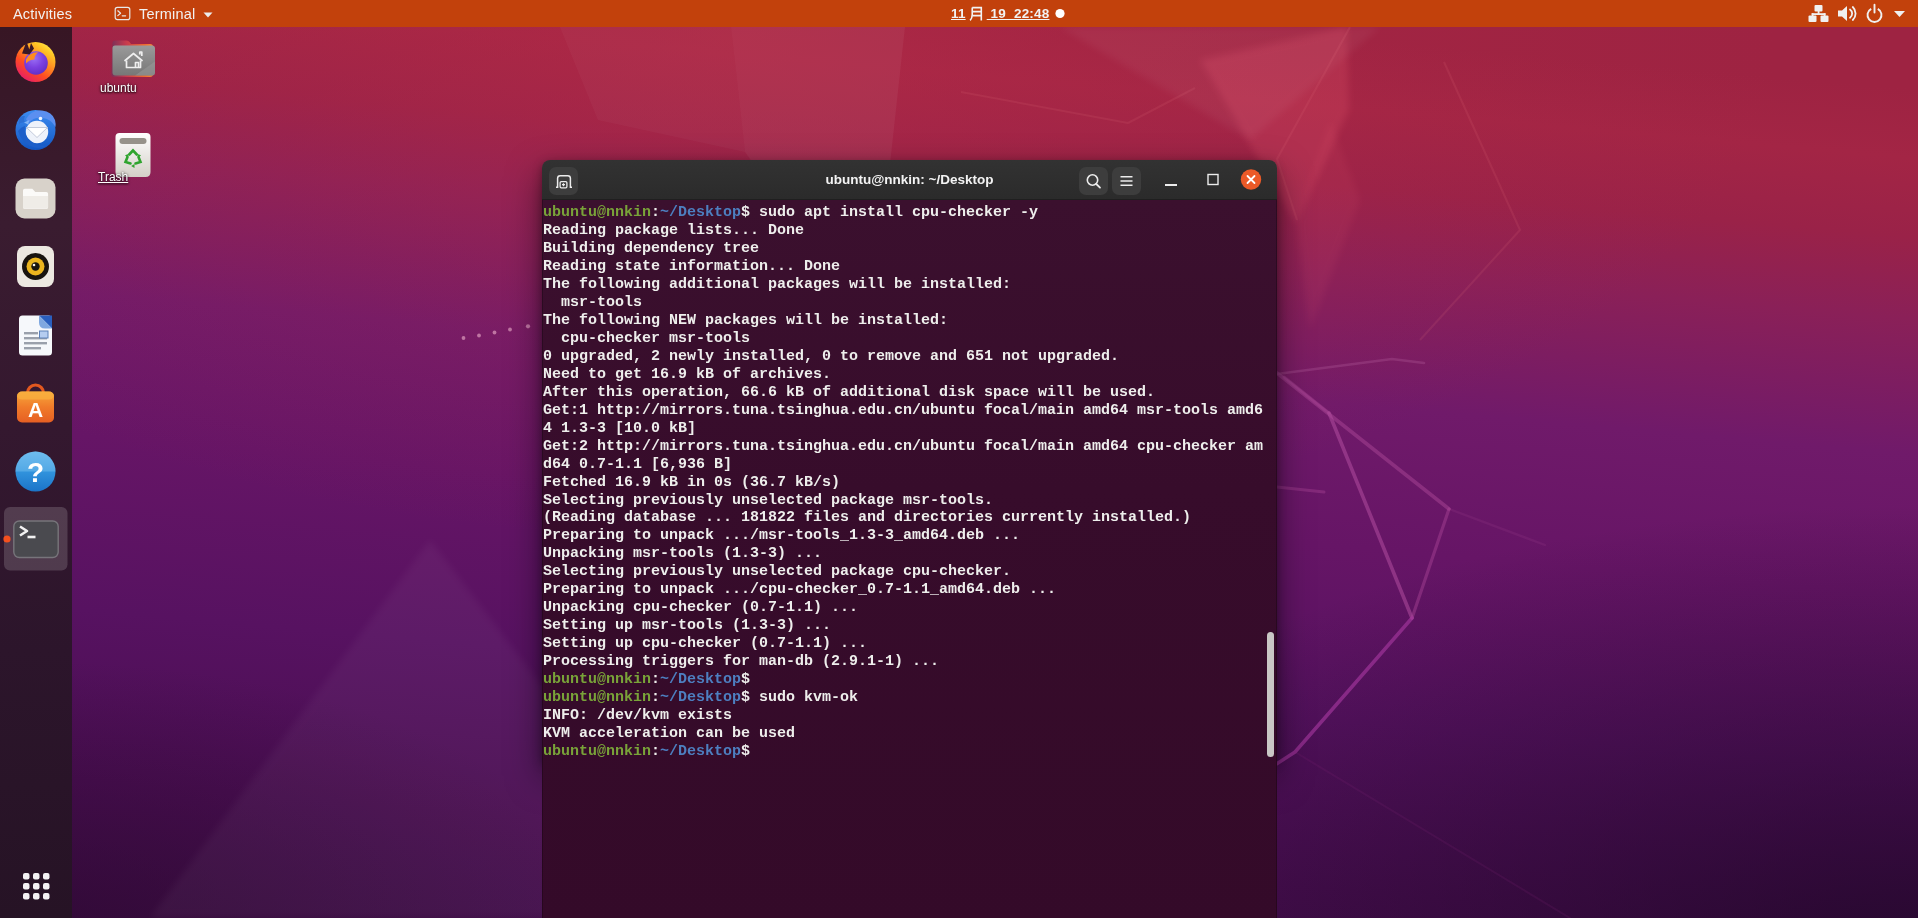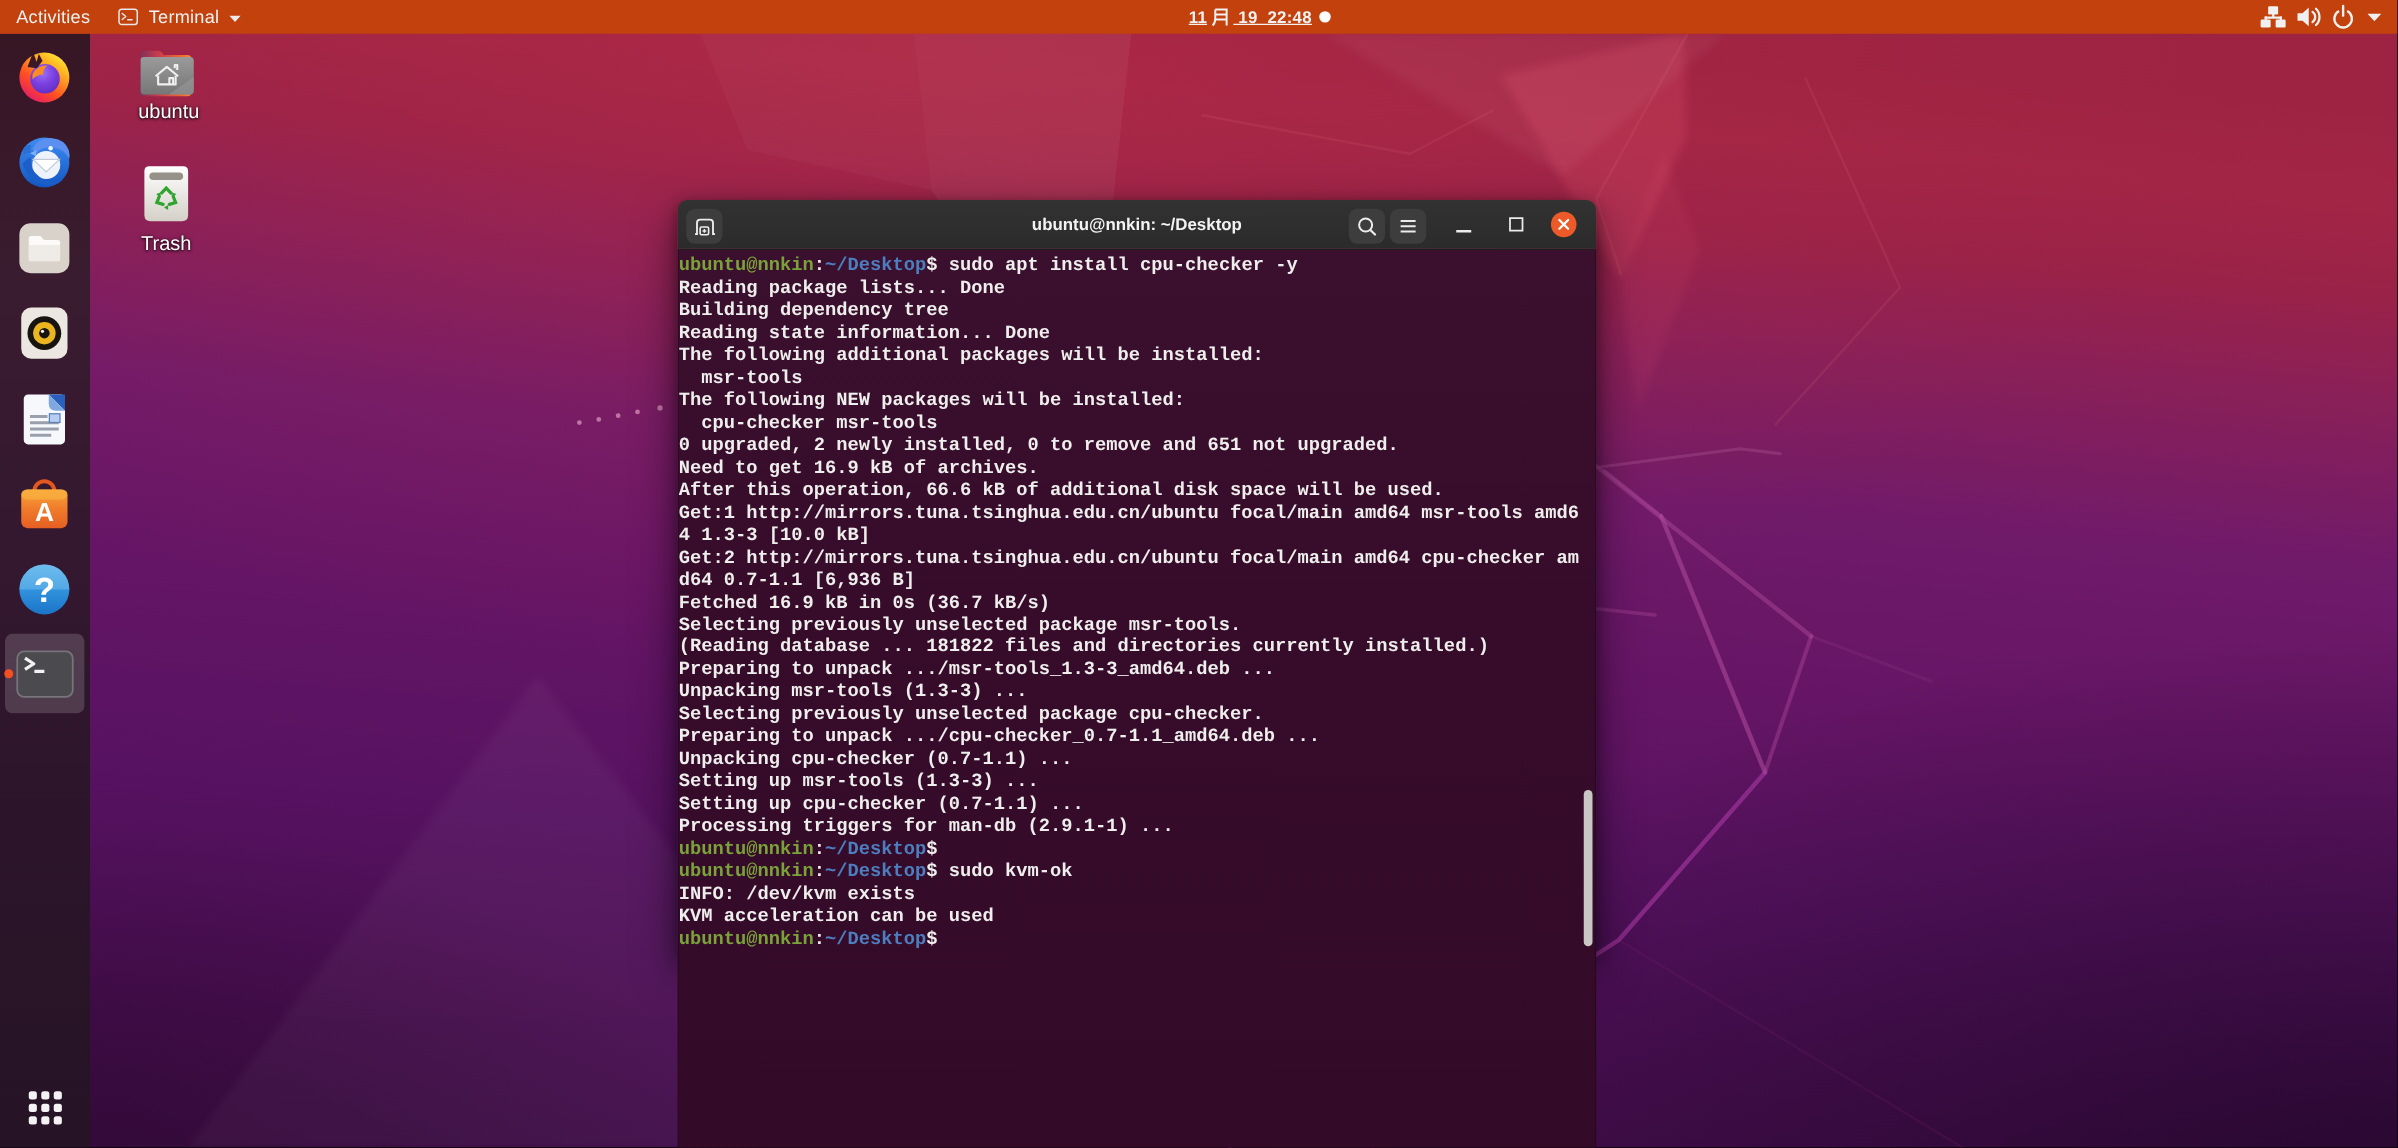--- a/index.html
+++ b/index.html
@@ -5,21 +5,21 @@
   html,body{margin:0;padding:0;width:1918px;height:918px;overflow:hidden;background:#000;}
   body{font-family:"Liberation Sans",sans-serif;position:relative;}
   #wall{position:absolute;left:0;top:0;}
   
   #topbar{position:absolute;left:0;top:0;width:1918px;height:27px;background:#c2410c;color:#f2f2f2;font-size:14.5px;letter-spacing:0.2px;}
   #topbar .it{position:absolute;top:0;height:27px;display:flex;align-items:center;}
   
   #dock{position:absolute;left:0;top:27px;width:72px;height:891px;background:linear-gradient(180deg,#371624 0%,#3a1c30 22%,#34182f 45%,#2c152b 70%,#261325 100%);}
   .dicon{position:absolute;left:13px;width:45px;height:45px;}
   
-  .desklabel{position:absolute;color:#fff;font-size:16px;text-align:center;text-shadow:0 1px 2px rgba(0,0,0,.85),0 0 3px rgba(0,0,0,.6);}
+  .desklabel{position:absolute;color:#fff;font-size:12px;text-shadow:0 1px 2px rgba(0,0,0,.85),0 0 3px rgba(0,0,0,.6);}
   
   #win{position:absolute;left:542px;top:160px;width:735px;height:602px;border-radius:8px 8px 2px 2px;box-shadow:0 14px 34px rgba(0,0,0,.50),0 3px 10px rgba(0,0,0,.35);}
   #titlebar{position:absolute;left:0;top:0;width:735px;height:40px;background:linear-gradient(180deg,#323232,#2b2b2b);border-radius:8px 8px 0 0;border-bottom:1px solid #1f1f1f;box-sizing:border-box;}
   #title{position:absolute;left:0;right:0;top:0;height:40px;line-height:40px;text-align:center;color:#f3f3f3;font-weight:bold;font-size:13.5px;}
   .tbtn{position:absolute;top:6.5px;width:29px;height:28px;background:#3d3d3d;border-radius:7px;}
   #term{position:absolute;left:0;top:40px;width:735px;height:724px;background:linear-gradient(180deg,#3b102e 0%,#370c2b 40%,#340a29 100%);box-shadow:inset 0 -1px 0 rgba(0,0,0,.35),inset 1px 0 0 rgba(0,0,0,.25),inset -1px 0 0 rgba(0,0,0,.25);}
   #termtext{position:absolute;left:1px;top:4px;font-family:"Liberation Mono",monospace;font-size:15px;font-weight:bold;line-height:17.97px;color:#eeeeec;white-space:pre;margin:0;}
   #termtext .g{color:#79a339;font-weight:bold;}
   #termtext .b{color:#4d7fc0;font-weight:bold;}
   #scrollthumb{position:absolute;left:725px;top:432px;width:7px;height:125px;background:#c9c7c5;border-radius:4px;}
@@ -101,21 +101,21 @@
     <circle cx="494.5" cy="332.5" r="1.9"></circle>
     <circle cx="510" cy="329.5" r="1.9"></circle>
     <circle cx="528" cy="326.3" r="2.1"></circle>
   </g>
 </svg>
 
 <div id="dock"></div>
 
 <div id="topbar">
   <div class="it" style="left:13px;">Activities</div>
-  <div class="it" style="left:94px;">
+  <div class="it" style="left:114px;">
     <svg width="17" height="17" viewBox="0 0 17 17" style="margin-right:8px;">
       <rect x="1.2" y="2.4" width="14.6" height="12.2" rx="2.2" fill="none" stroke="#e8e8e8" stroke-width="1.2"></rect>
       <path d="M3.8,5.8 L6.6,8.2 L3.8,10.6" fill="none" stroke="#e8e8e8" stroke-width="1.2" stroke-linecap="round" stroke-linejoin="round"></path>
       <path d="M8.2,10.8 L11.6,10.8" stroke="#e8e8e8" stroke-width="1.2" stroke-linecap="round"></path>
     </svg>
     <span>Terminal</span>
     <svg width="12" height="8" viewBox="0 0 12 8" style="margin-left:7px;margin-top:3px;">
       <path d="M1.5,1.5 L6,6.5 L10.5,1.5 Z" fill="#ececec"></path>
     </svg>
   </div>
@@ -299,21 +299,21 @@
     <path d="M16.2,23.5 L20,19.5 L23.8,23.5"></path>
     <path d="M25.5,26 L27.5,31 L22.5,32.5"></path>
     <path d="M14.5,26 L12.5,31 L17.5,32.5"></path>
   </g>
   <g fill="#2fa42e">
     <path d="M18.6,33.8 h4 l-2,3.4 z" transform="rotate(90 20.5 34.8)"></path>
     <path d="M12.0,24.2 l3.4,-1.2 l-0.6,3.9 z"></path>
     <path d="M24.6,23 l3.4,1.2 l-2.8,2.7 z"></path>
   </g>
 </svg>
-<div class="desklabel" style="left:98px;top:187px;width:70px;">Trash</div>
+<div class="desklabel" style="left:98px;top:170px;width:70px;text-decoration:underline;">Trash</div>
 
 <div id="win">
   <div id="titlebar">
     <div class="tbtn" style="left:7px;">
       <svg width="29" height="28" viewBox="0 0 29 28">
         <path d="M7,20.3 h1.6 v-9 q0,-2.6 2.6,-2.6 h7.6 q2.6,0 2.6,2.6 v9 h1.6" fill="none" stroke="#ececec" stroke-width="1.5"></path>
         <rect x="11.1" y="14.6" width="6.8" height="6.2" rx="1.2" fill="#3d3d3d" stroke="#ececec" stroke-width="1.3"></rect>
         <path d="M14.5,16.2 v3 M13,17.7 h3" stroke="#ececec" stroke-width="1.2"></path>
       </svg>
     </div>

